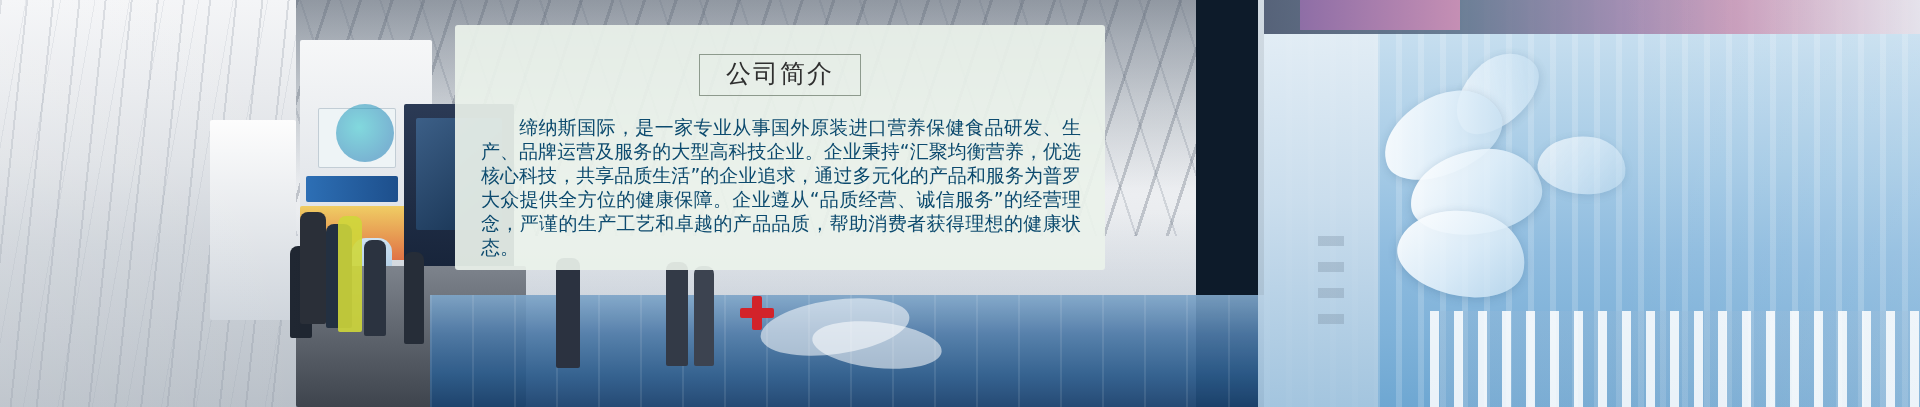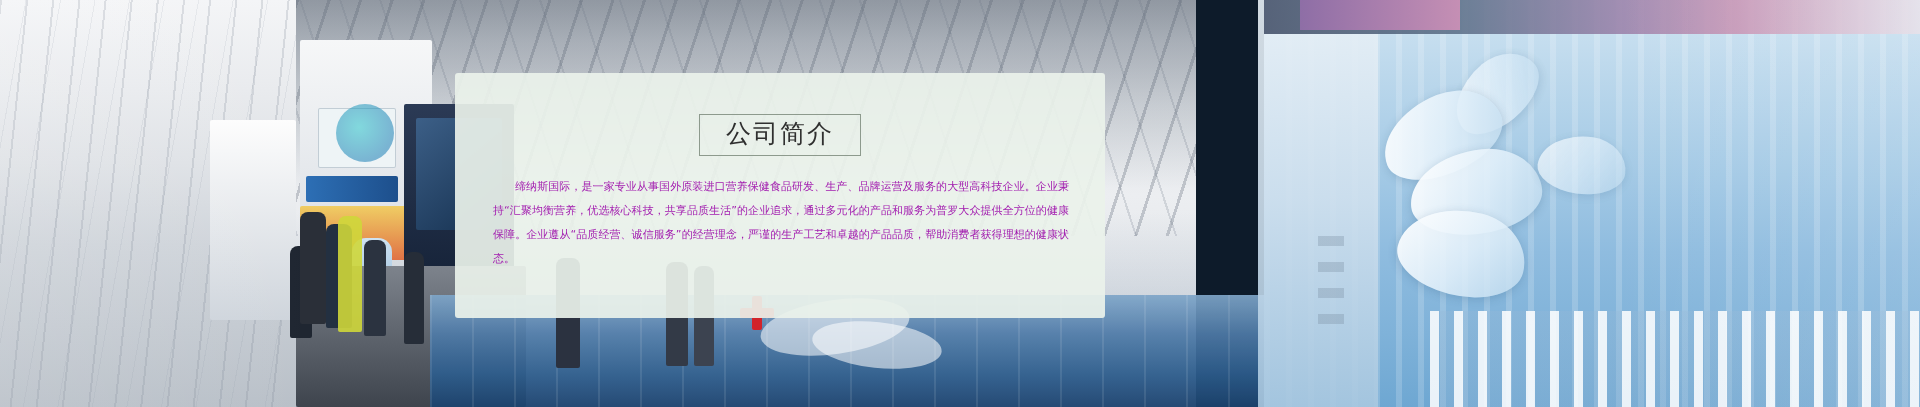--- a/index.html
+++ b/index.html
@@ -148,42 +148,41 @@
     position:absolute; inset:0;
     background:linear-gradient(90deg, rgba(255,255,255,.10) 0%, rgba(255,255,255,0) 16%, rgba(255,255,255,0) 84%, rgba(255,255,255,.10) 100%);
   }
 
   
   #card{
     position:absolute;
     left:455px; top:25px; width:650px; height:245px;
     background:rgba(234,242,234,.92);
     border-radius:3px;
-    padding:12px;
-    margin-top:48px;
+    padding:0;
   }
   #title-wrap{
     display:flex; justify-content:center; align-items:center;
     margin-top:29px;
   }
   #title-box{
     border:1px solid #8d9a8d;
     padding:6px 26px 9px;
     background:transparent;
   }
   #title-text{
     font-size:25px; line-height:1;
     color:#2f2f2f;
     letter-spacing:2px;
     font-family:"DejaVu Sans","Liberation Sans",sans-serif;
   }
   #body{
     margin:19px 24px 0 26px;
-    color:#a21caf;
-    font-size:11px;
+    color:#0c4a6e;
+    font-size:19px;
     line-height:24px;
     text-align:justify;
     text-justify:inter-ideograph;
   }
   #body p{ text-indent:2em; }
   #body p + p{ margin-top:0; }
 </style>
 </head>
 <body>
 

